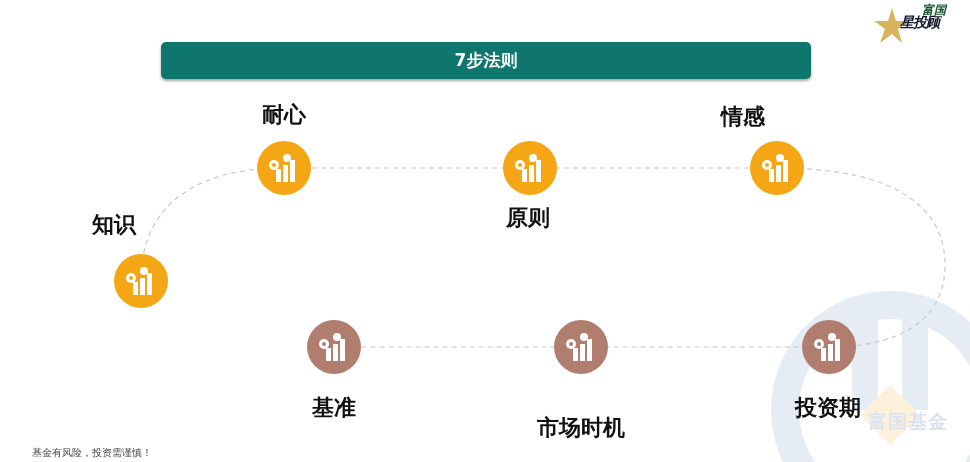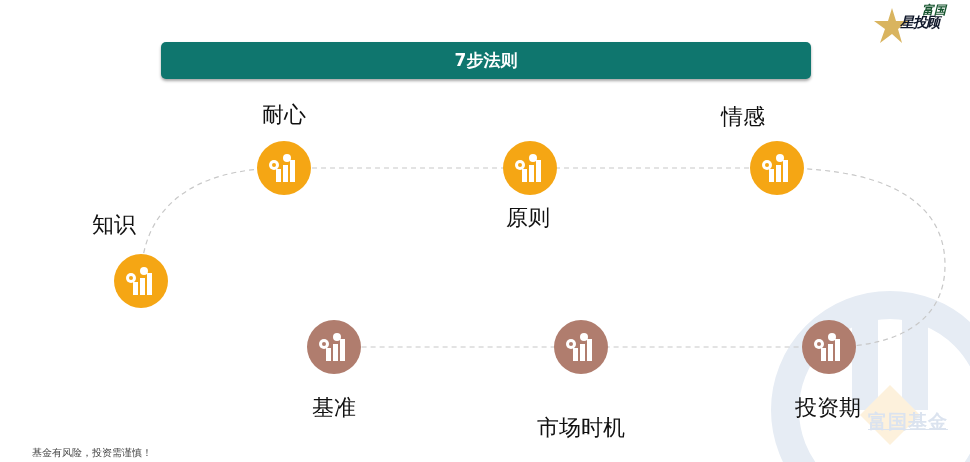--- a/index.html
+++ b/index.html
@@ -4,42 +4,42 @@
 <style>
   html, body { margin: 0; padding: 0; }
   body {
     width: 970px; height: 462px; position: relative; overflow: hidden;
     background: #ffffff;
     font-family: "DejaVu Sans", "Liberation Sans", sans-serif;
   }
   .watermark { position: absolute; left: 770px; top: 290px; width: 240px; height: 240px; }
   .wm-text {
     position: absolute; left: 868px; top: 409px; font-size: 19px; font-weight: bold;
-    color: #dbe3ef; letter-spacing: 1px; text-decoration: underline;
+    color: #dbe3ef; letter-spacing: 1px;
   }
   .title-bar {
     position: absolute; left: 161px; top: 6px; width: 650px; height: 37px;
     background: #0f766e; border-radius: 5px;
     box-shadow: 0 2px 3px rgba(0,0,0,0.35);
     display: flex; align-items: center; justify-content: center;
     color: #fff; font-weight: bold; font-size: 17px; margin-top: 36px;
   }
   .logo { position: absolute; left: 870px; top: 2px; width: 92px; height: 42px; }
   .logo .l-top { position: absolute; left: 52px; top: 0px; font-size: 12px; font-weight: bold; color: #14532d; font-style: italic; }
   .logo .l-main { position: absolute; left: 30px; top: 12px; font-size: 14px; font-weight: bold; color: #0f172a; font-style: italic; letter-spacing: -1px; }
   .logo svg { position: absolute; left: 0; top: 4px; }
   .path-svg { position: absolute; left: 0; top: 0; }
   .node {
     position: absolute; width: 54px; height: 54px; border-radius: 50%;
     display: flex; align-items: center; justify-content: center;
   }
   .node.orange { background: #f5a614; }
   .node.brown { background: #b07d6e; }
   .label {
-    position: absolute; font-size: 22px; font-weight: normal; color: #111;
+    position: absolute; font-size: 22px; font-weight: bold; color: #111;
     white-space: nowrap; transform: translateX(-50%);
   }
   .disclaimer {
     position: absolute; left: 32px; top: 446px; font-size: 10px; color: #444;
   }
 </style>
 </head>
 <body>
 
 <svg class="watermark" viewBox="0 0 240 240">

